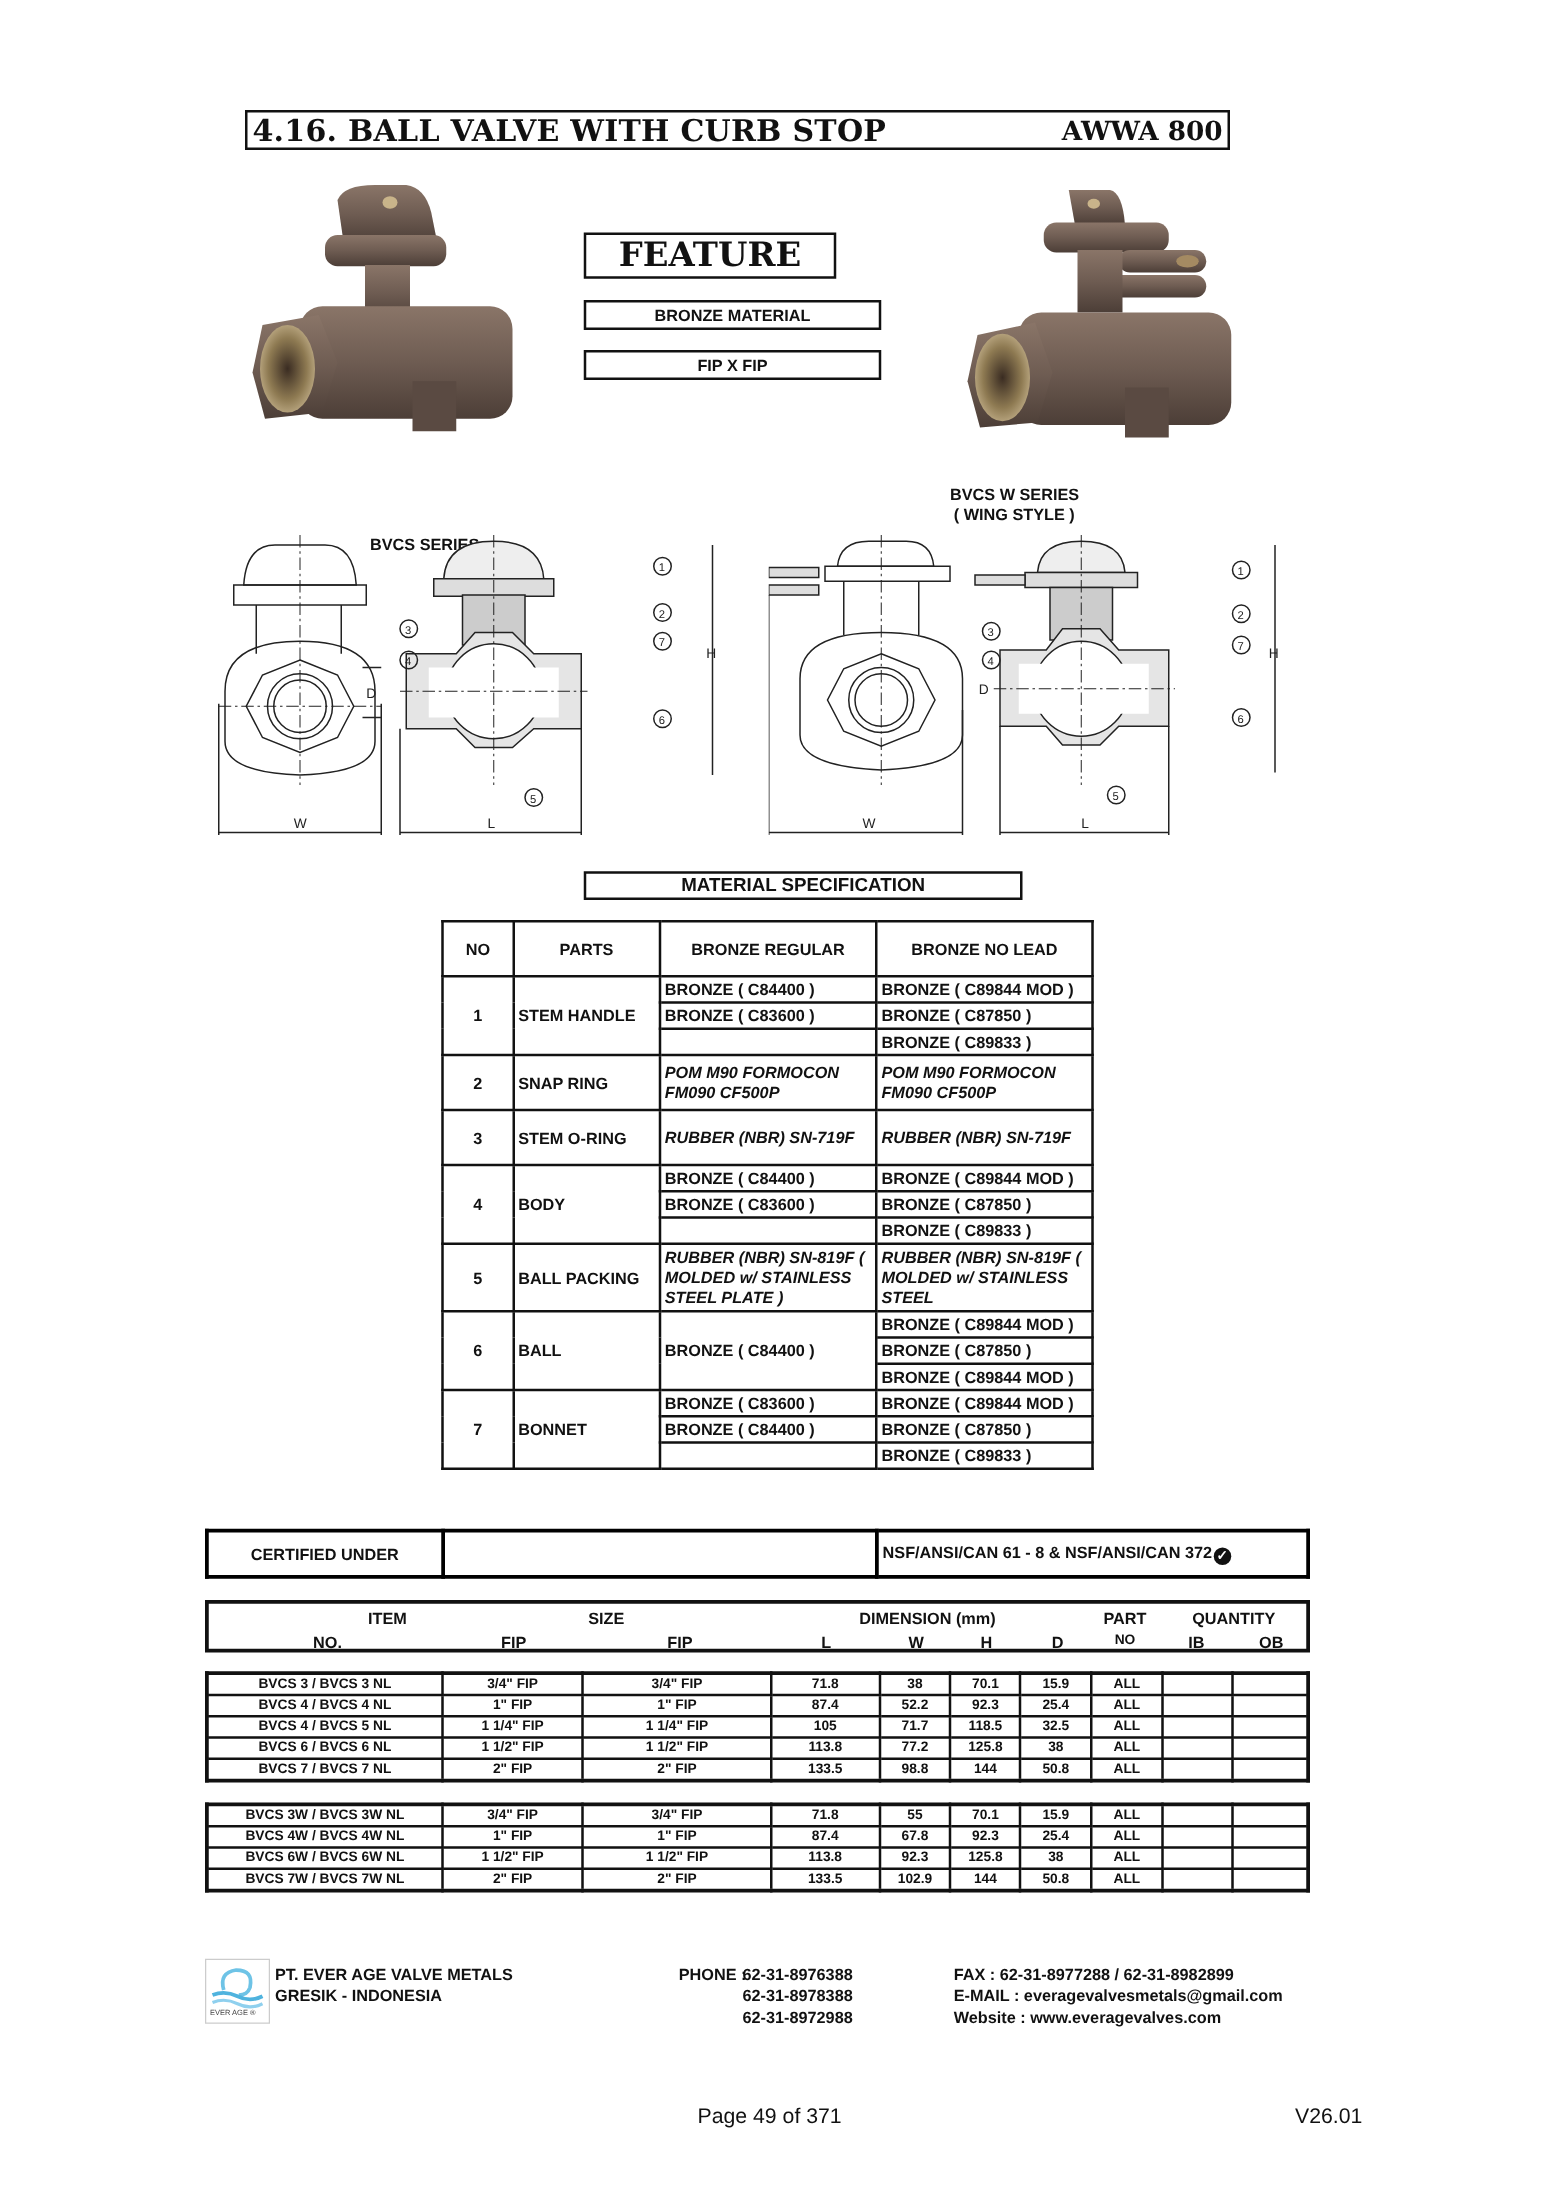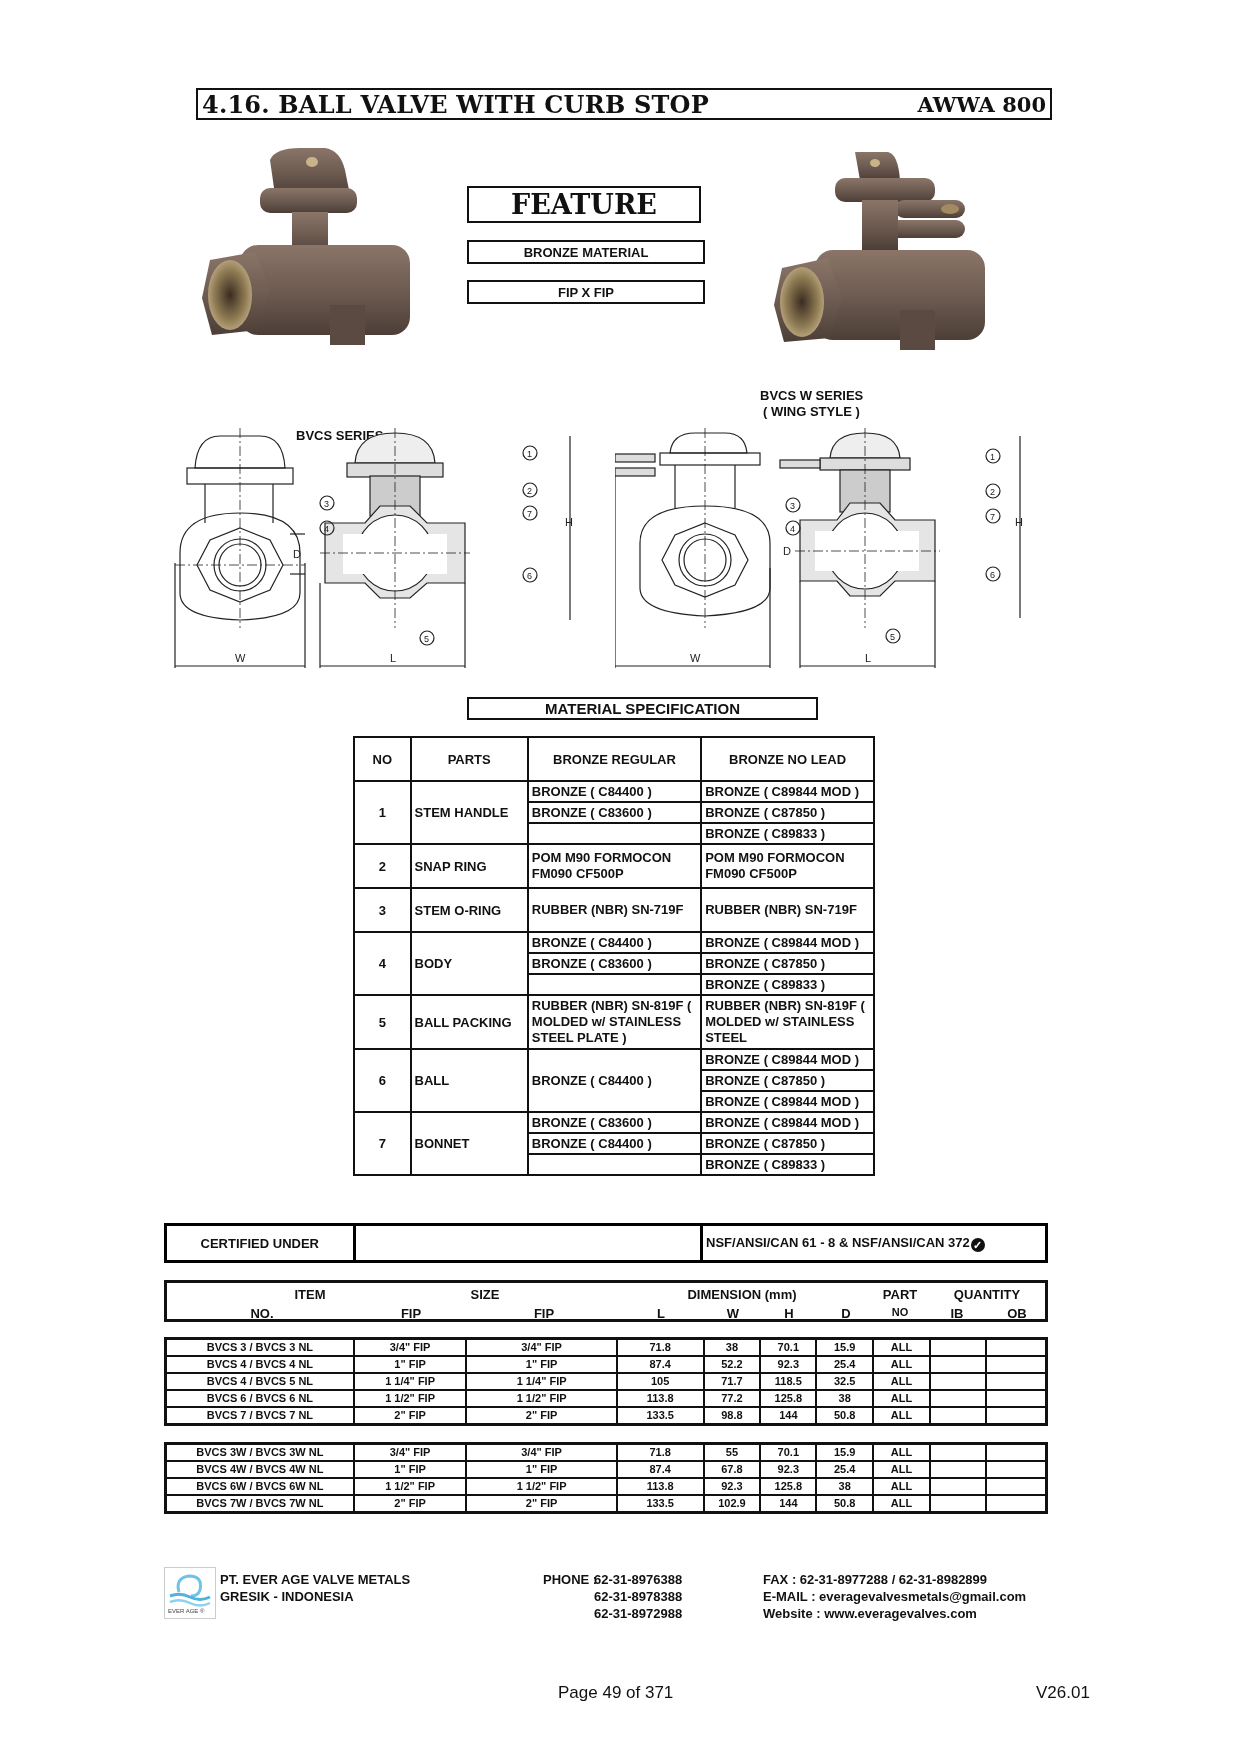--- a/index.html
+++ b/index.html
@@ -1,31 +1,31 @@
 <!DOCTYPE html>
 <html><head>
 <meta charset="utf-8">
 <style>
   html,body{margin:0;padding:0;background:#fff;}
   body{width:1241px;height:1754px;position:relative;overflow:hidden;font-family:"Liberation Sans",sans-serif;color:#111;}
   .abs{position:absolute;}
-  .title-bar{left:196px;top:88px;width:856px;height:32px;border:2px solid #111;box-sizing:border-box;display:flex;align-items:center;justify-content:space-between;padding:0 4px 0 4px;font-family:"DejaVu Serif","Liberation Serif",serif;font-weight:bold;}
+  .title-bar{left:196px;top:88px;width:788px;height:32px;border:2px solid #111;box-sizing:border-box;display:flex;align-items:center;justify-content:space-between;padding:0 4px 0 4px;font-family:"DejaVu Serif","Liberation Serif",serif;font-weight:bold;}
   .title-bar .t1{font-size:24px;letter-spacing:0.2px;}
   .title-bar .t2{font-size:21px;}
-  .feature-box{left:467px;top:186px;width:234px;height:37px;border:2px solid #111;box-sizing:border-box;display:flex;align-items:center;justify-content:center;font-family:"DejaVu Serif","Liberation Serif",serif;font-weight:bold;font-size:27px;}
+  .feature-box{left:467px;top:186px;width:202px;height:37px;border:2px solid #111;box-sizing:border-box;display:flex;align-items:center;justify-content:center;font-family:"DejaVu Serif","Liberation Serif",serif;font-weight:bold;font-size:27px;}
   .feat-item{left:467px;width:238px;height:24px;border:2px solid #111;box-sizing:border-box;display:flex;align-items:center;justify-content:center;font-weight:bold;font-size:13px;}
   .cap{font-weight:bold;font-size:13px;line-height:16px;}
   .matspec-title{left:467px;top:697px;width:351px;height:23px;border:2px solid #111;box-sizing:border-box;display:flex;align-items:center;justify-content:center;font-weight:bold;font-size:15px;}
   table{border-collapse:collapse;}
   .mat{left:353px;top:736px;width:522px;font-size:13px;font-weight:bold;}
   .mat td,.mat th{border:2px solid #111;padding:0 3px;}
   .mat th{height:42px;text-align:center;font-size:13px;}
   .mat td.no{text-align:center;}
   .mat td.sub{height:19px;line-height:15px;white-space:nowrap;}
-  .mat td.tall{line-height:16px;}
+  .mat td.tall{line-height:16px;font-style:italic;}
   .cert{left:164px;top:1223px;width:884px;height:40px;}
   .cert td{border:3px solid #000000;font-size:13px;font-weight:bold;padding:0 3px;}
   .dimhead{left:164px;top:1280px;width:884px;height:42px;border:3px solid #111;box-sizing:border-box;font-size:13px;font-weight:bold;}
   .dimhead span{position:absolute;transform:translateX(-50%);white-space:nowrap;}
   .dim{left:164px;width:884px;font-size:11px;font-weight:bold;border:3px solid #111;}
   .dim td{border:2px solid #111;height:15px;text-align:center;padding:0;line-height:13px;}
   .footer-txt{font-size:13px;font-weight:bold;line-height:17px;white-space:nowrap;}
   .page-num{font-size:17px;}
   .logo{left:164px;top:1567px;width:52px;height:52px;border:1px solid #ccc;box-sizing:border-box;background:#fff;}
 </style>

